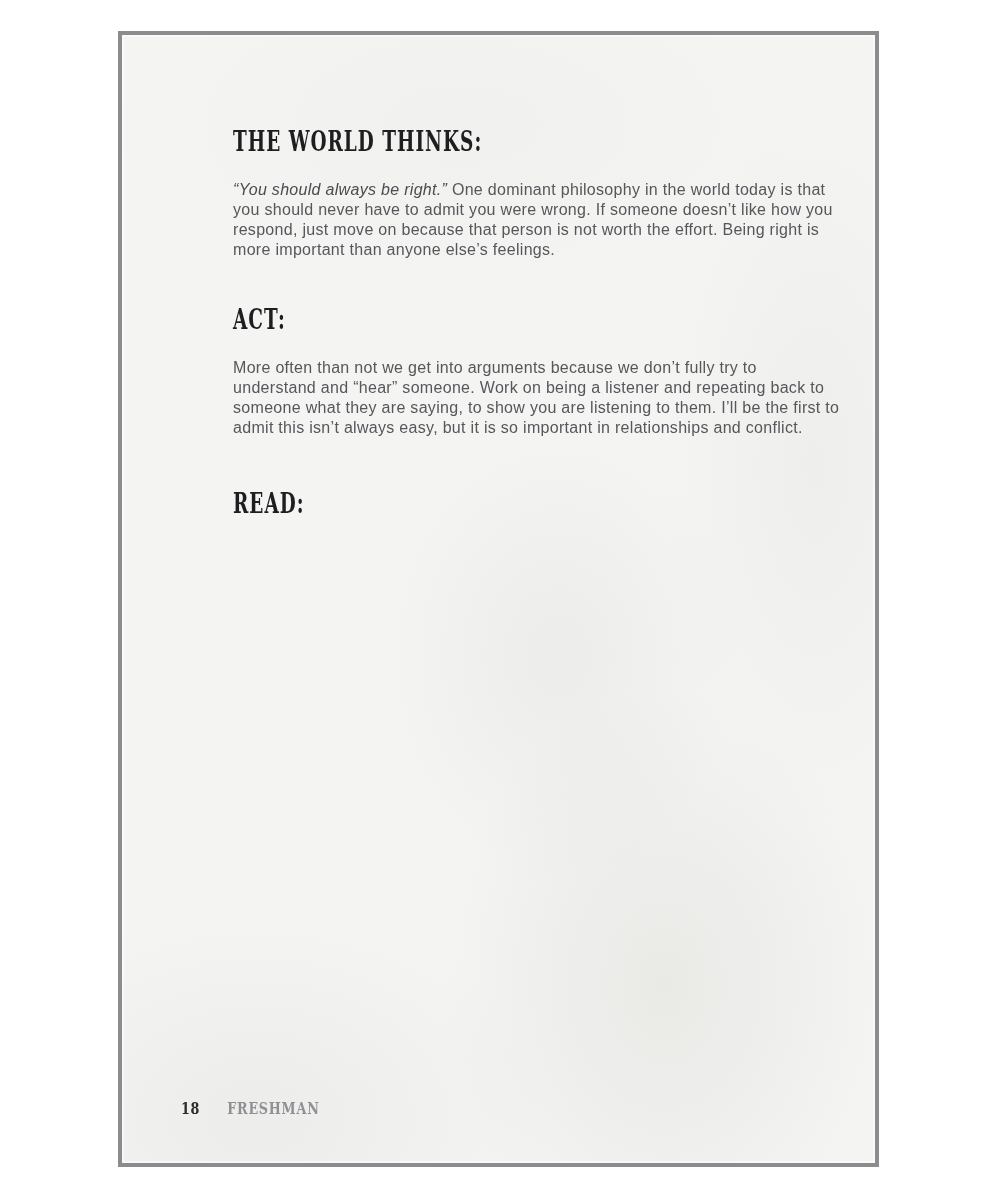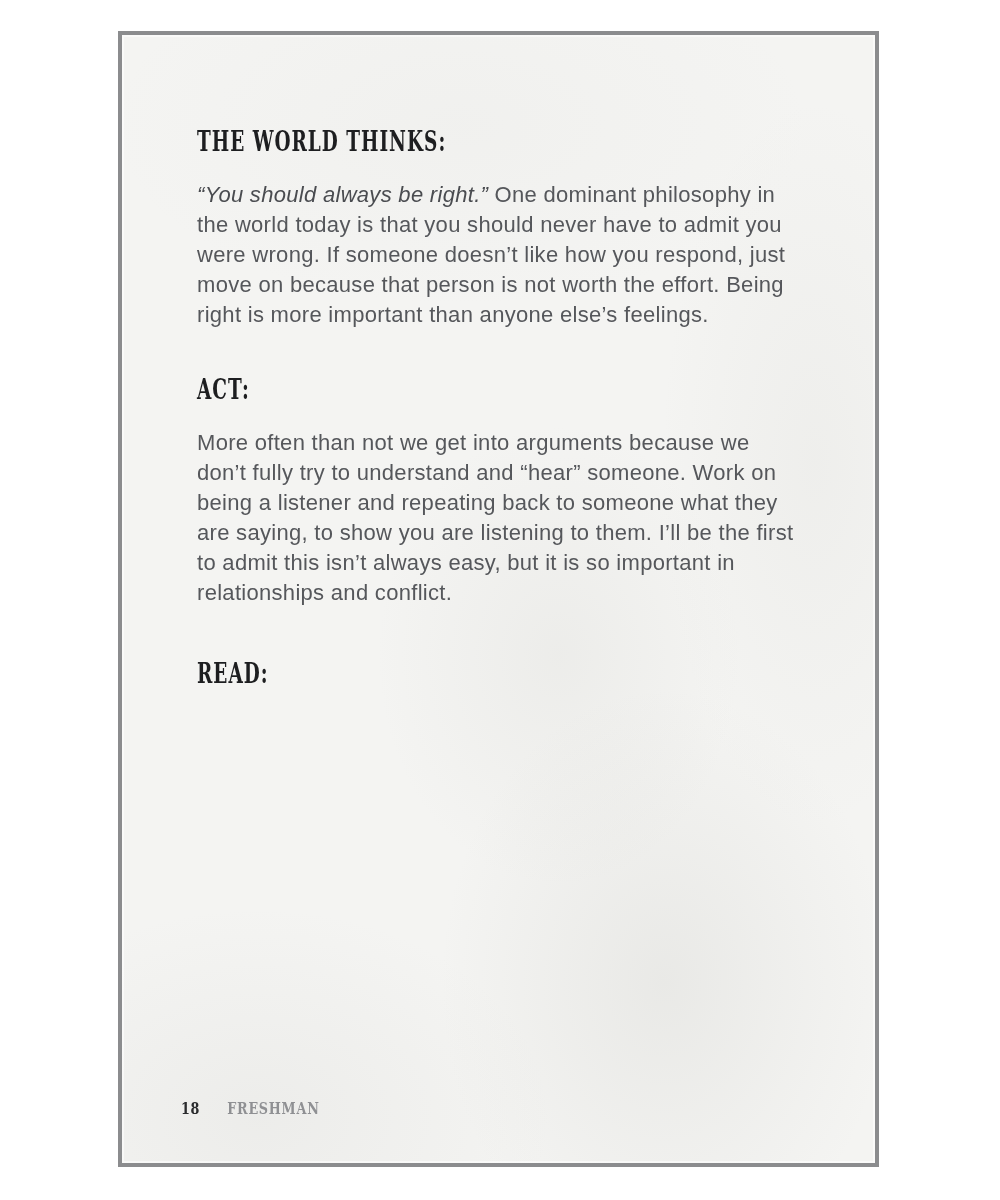--- a/index.html
+++ b/index.html
@@ -30,41 +30,42 @@
       radial-gradient(ellipse 260px 330px at 58% 55%, rgba(182,182,176,0.12), transparent 70%),
       radial-gradient(ellipse 220px 520px at 92% 38%, rgba(188,188,182,0.10), transparent 70%),
       radial-gradient(ellipse 420px 300px at 18% 96%, rgba(182,182,178,0.12), transparent 70%),
       radial-gradient(ellipse 500px 260px at 45% 8%, rgba(200,200,196,0.08), transparent 70%),
       #f4f4f2;
     box-shadow: inset 0 0 0 2px rgba(255,255,255,0.55);
   }
   .page-content {
     position: relative;
     padding: 0 70px 0 75px;
+    margin-left: 36px;
   }
   .section-heading {
     margin: 0;
     font-family: "DejaVu Serif", serif;
     font-weight: bold;
     font-size: 28px;
     line-height: 28px;
     letter-spacing: 1.5px;
     color: #1d1e20;
     transform: scaleX(0.66);
     transform-origin: left center;
     white-space: nowrap;
   }
   .heading-1 { margin-top: 93px; }
   .heading-2 { margin-top: 46px; }
   .heading-3 { margin-top: 52px; }
   .section-paragraph {
     margin: 24px 0 0 0;
     width: 608px;
-    font-size: 22px;
-    line-height: 30px;
+    font-size: 16px;
+    line-height: 20px;
     letter-spacing: 0.3px;
     color: #55575b;
   }
   .quote-lead {
     font-style: italic;
     color: #4a4c50;
   }
   .page-footer {
     position: absolute;
     left: 59px;

